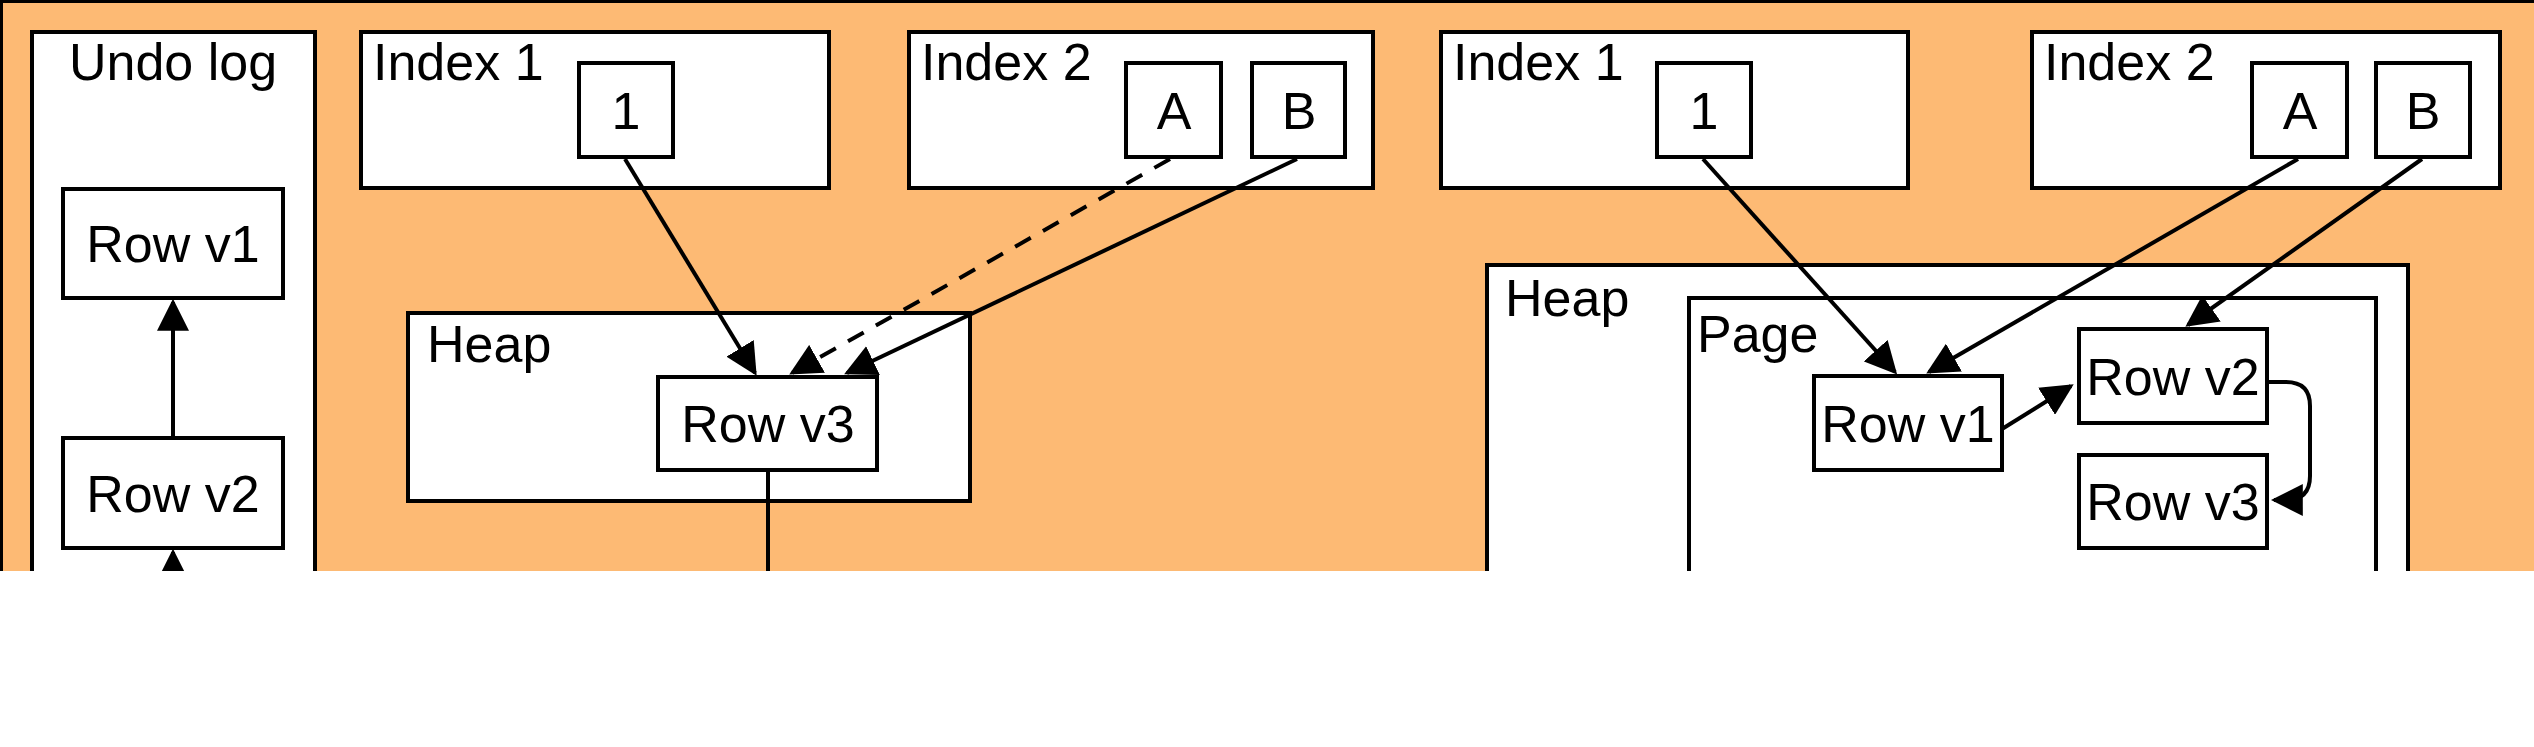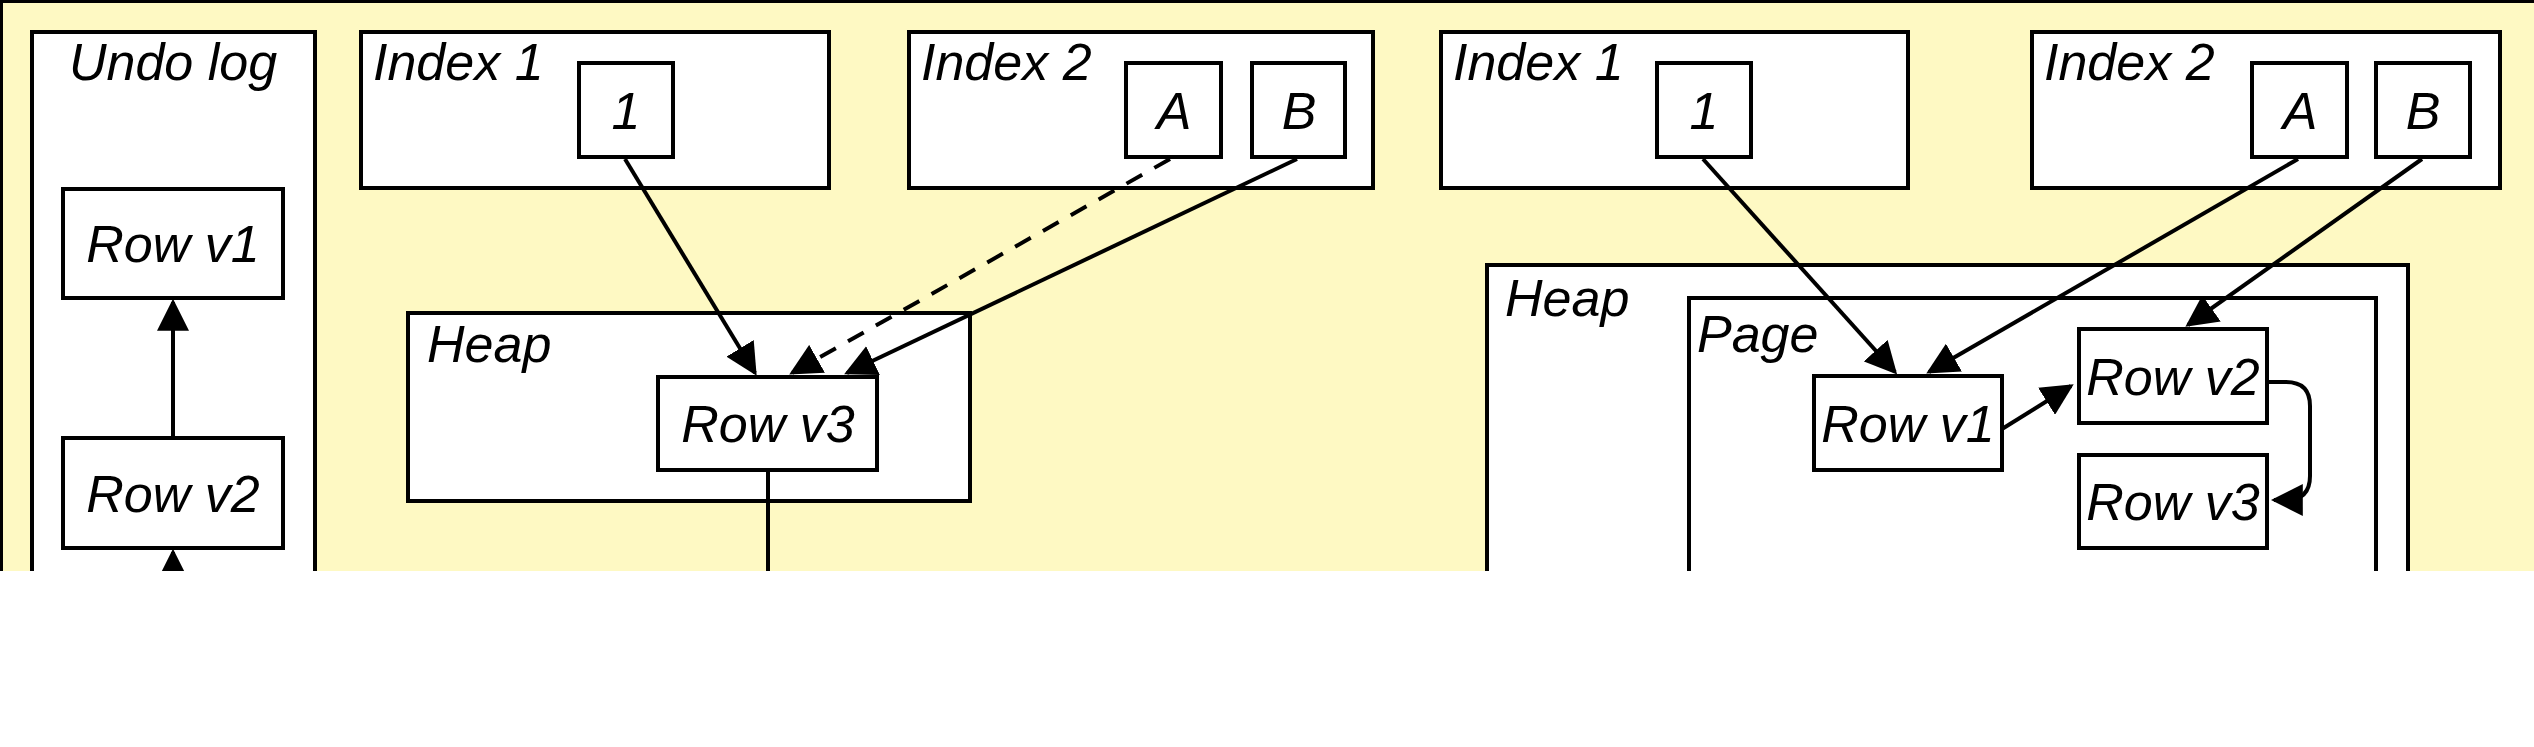--- a/index.html
+++ b/index.html
@@ -1,22 +1,21 @@
 <!DOCTYPE html>
 <html><head>
 <meta charset="utf-8">
 <style>
   html, body { margin: 0; padding: 0; background: #ffffff; }
   .canvas {
     position: relative;
     width: 2534px;
     height: 571px;
-    background: #fef9c3;
+    background: #fdba74;
     overflow: hidden;
-    font-style: italic;
   }
   svg text {
     font-family: "Liberation Sans", sans-serif;
     font-size: 52px;
     fill: #000000;
   }
   svg .box   { fill: #ffffff; stroke: #000000; stroke-width: 4; }
   svg .edge  { fill: none; stroke: #000000; stroke-width: 4; }
   svg .frame { fill: #000000; stroke: none; }
 </style>

